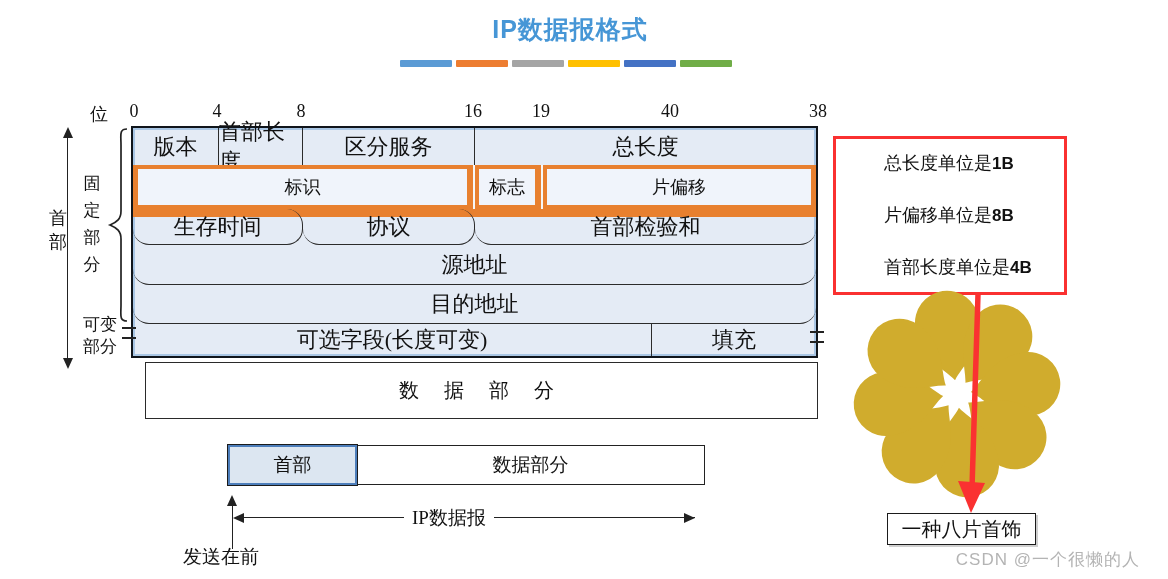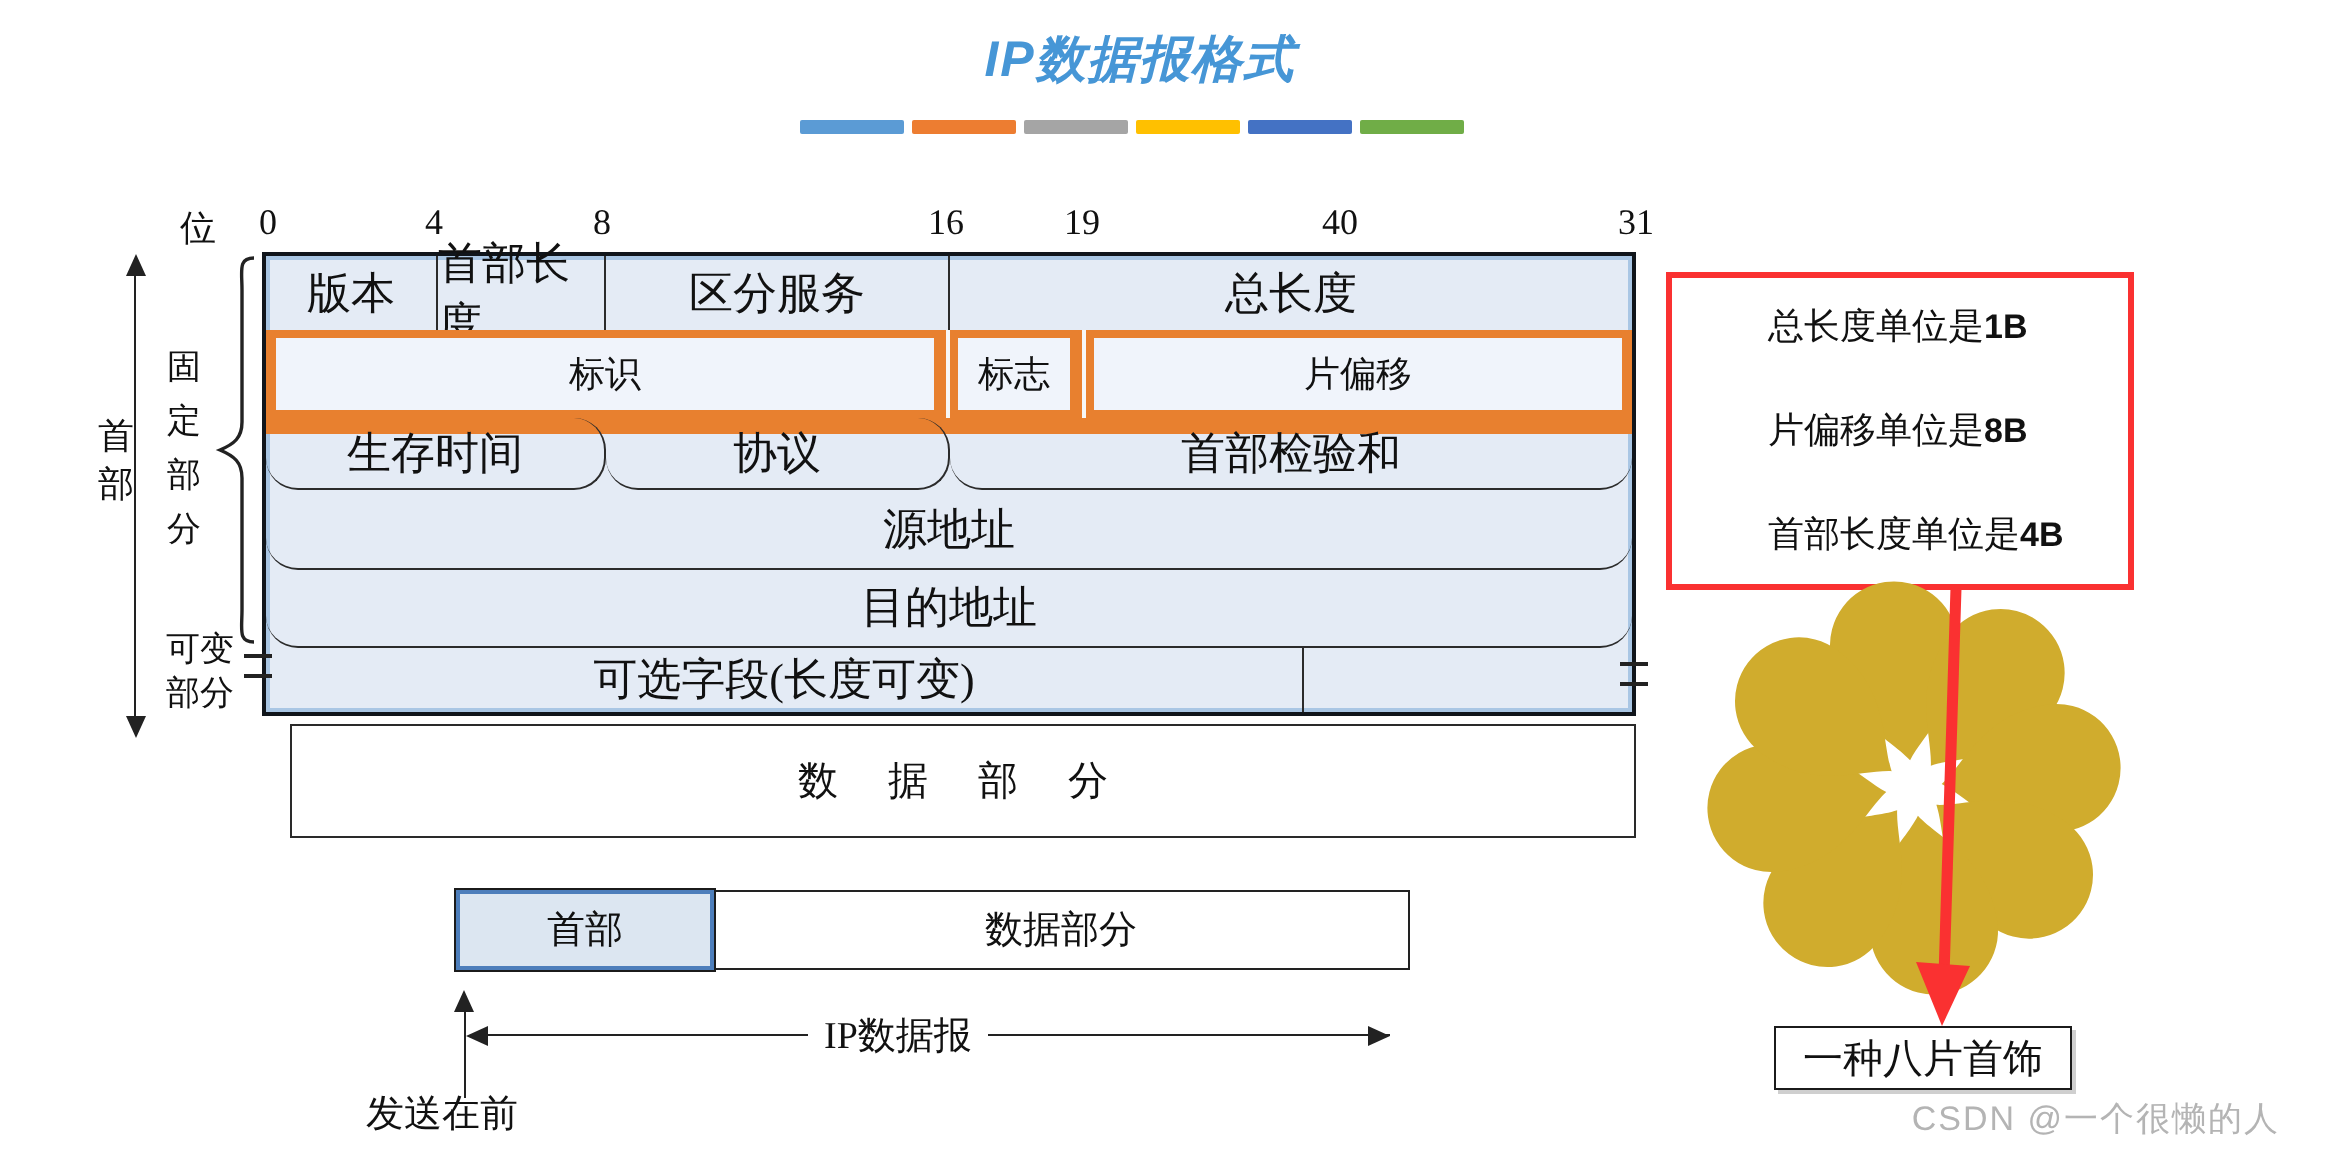--- a/index.html
+++ b/index.html
@@ -2,21 +2,21 @@
 <html><head>
 <meta charset="utf-8">
 <style>
   html,body{margin:0;padding:0;background:#fff;}
   #page{position:relative;width:1168px;height:579px;background:#fff;overflow:hidden;
         font-family:"Liberation Serif","DejaVu Serif",serif;color:#111;}
 
   
   .title{position:absolute;left:0;top:13px;width:1140px;text-align:center;
          font-family:"Liberation Sans","DejaVu Sans",sans-serif;
-         font-size:25px;font-weight:bold;letter-spacing:1px;font-style:italic;}
+         font-size:25px;font-weight:bold;letter-spacing:1px;}
   .dashes{position:absolute;left:400px;top:60px;display:flex;gap:4px;}
   .dashes span{display:block;width:52px;height:7px;border-radius:1px;}
 
   
   .bit-unit{position:absolute;left:90px;top:102px;font-size:18px;}
   .tick{position:absolute;top:101px;transform:translateX(-50%);font-size:18px;}
 
   
   .tbl{position:absolute;left:131px;top:126px;width:687px;height:232px;box-sizing:border-box;
        background:#E4EBF5;border:2px solid #10151b;box-shadow:inset 0 0 0 2px #A9C6E4;}
@@ -87,21 +87,21 @@
     <span style="background: rgb(112, 173, 71);"></span>
   </div>
 
   <span class="bit-unit">位</span>
   <span class="tick" style="left:134px">0</span>
   <span class="tick" style="left:217px">4</span>
   <span class="tick" style="left:301px">8</span>
   <span class="tick" style="left:473px">16</span>
   <span class="tick" style="left:541px">19</span>
   <span class="tick" style="left:670px">40</span>
-  <span class="tick" style="left:818px">31</span>
+  <span class="tick" style="left:818px">38</span>
 
   <div class="tbl">
 
     <div class="cell br" style="left:0;top:0;width:86px;height:37px">版本</div>
     <div class="cell br" style="left:86px;top:0;width:84px;height:37px">首部长度</div>
     <div class="cell br" style="left:170px;top:0;width:172px;height:37px">区分服务</div>
     <div class="cell" style="left:342px;top:0;width:341px;height:37px">总长度</div>
 
     <div class="hl-strip" style="background: rgb(232, 128, 47);">
       <div class="hl-box" style="left:5px;width:329px">标识</div>
@@ -113,20 +113,21 @@
 
     <div class="cell br bb" style="left:0;top:81px;width:170px;height:36px">生存时间</div>
     <div class="cell br bb" style="left:170px;top:81px;width:172px;height:36px">协议</div>
     <div class="cell bb" style="left:342px;top:81px;width:341px;height:36px">首部检验和</div>
 
     <div class="cell bb" style="left:0;top:117px;width:683px;height:40px">源地址</div>
 
     <div class="cell bb" style="left:0;top:157px;width:683px;height:39px">目的地址</div>
 
     <div class="cell br" style="left:0;top:196px;width:519px;height:32px">可选字段(长度可变)</div>
+    <div class="cell" style="left:519px;top:196px;width:164px;height:32px">填充</div>
   </div>
 
   <div class="brk" style="left:122px;top:327px"></div>
   <div class="brk" style="left:810px;top:331px"></div>
 
   <div class="data-box">数 据 部 分</div>
 
   <div class="varrow-line"></div>
   <div class="tri tri-up" style="left:63px;top:127px"></div>
   <div class="tri tri-down" style="left:63px;top:358px"></div>

